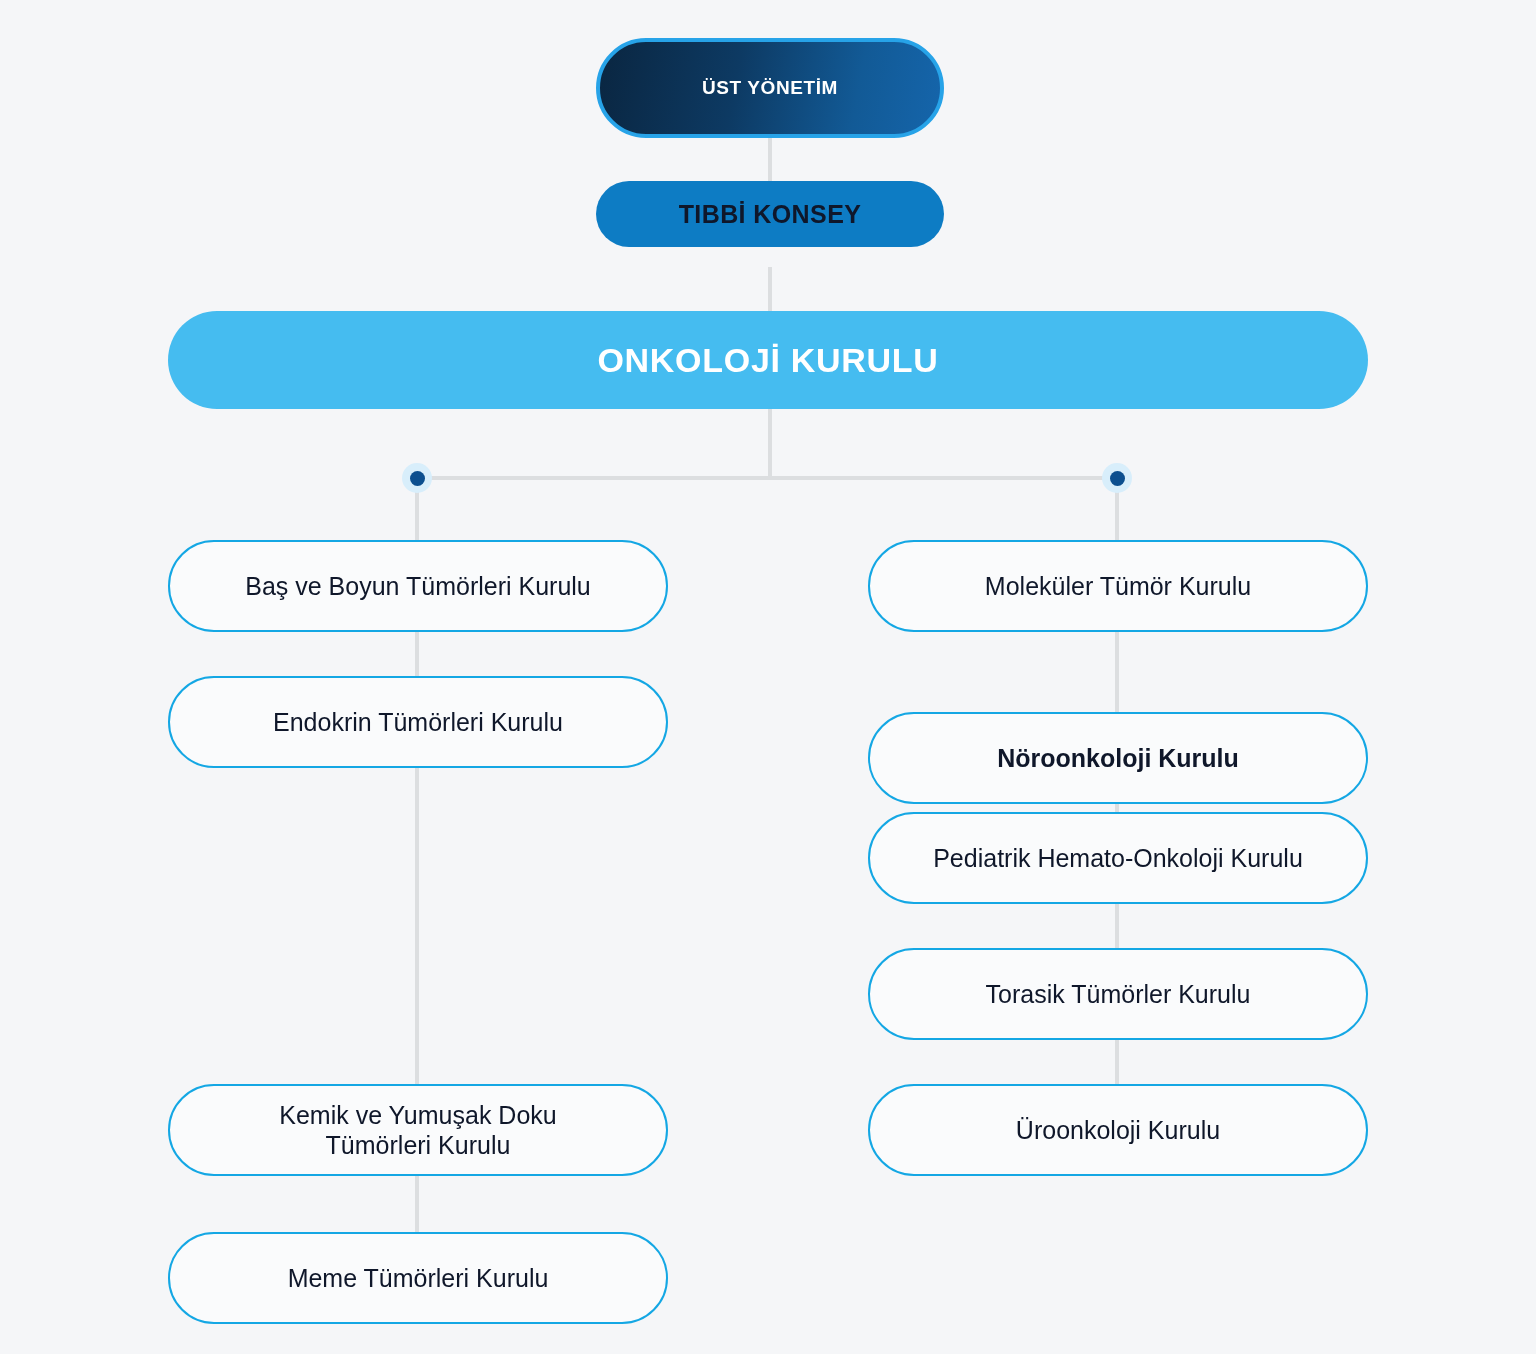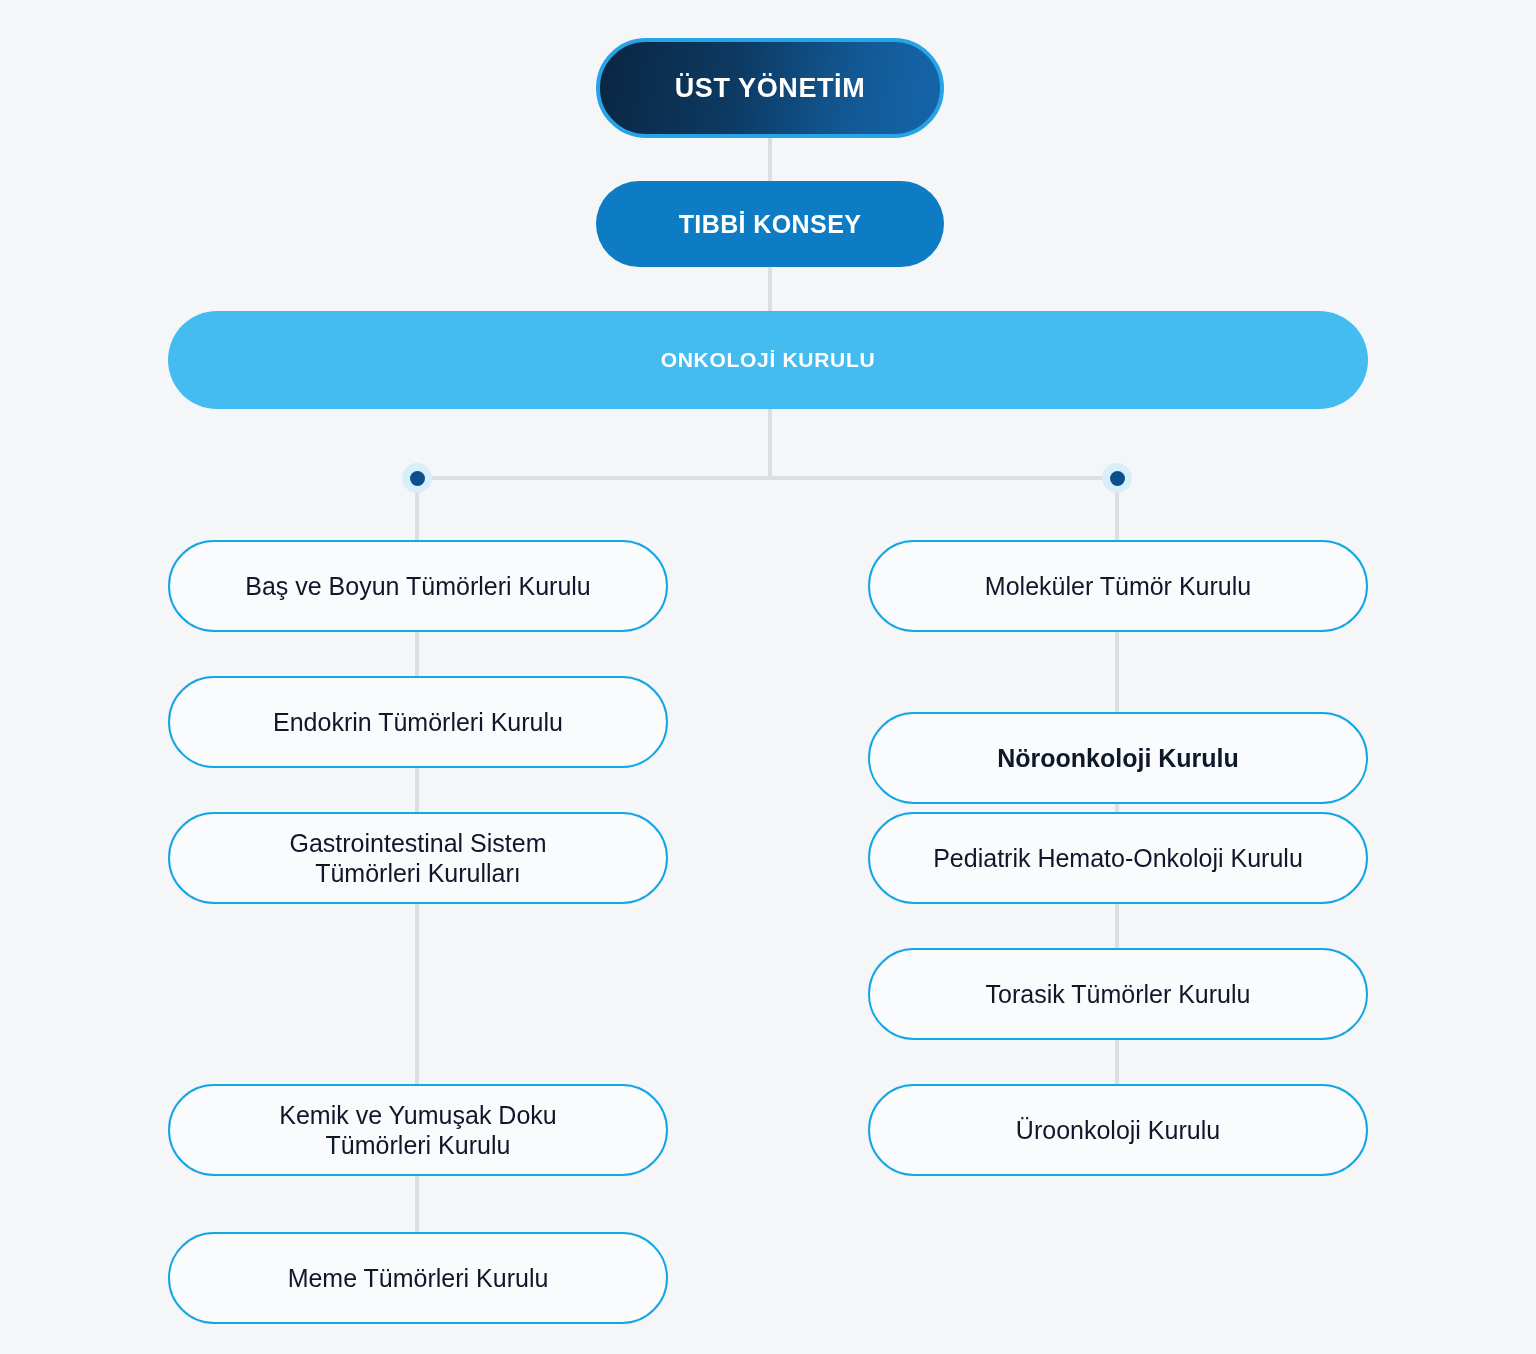--- a/index.html
+++ b/index.html
@@ -62,47 +62,47 @@
 
   .node-top {
     left: 596px;
     top: 38px;
     width: 348px;
     height: 100px;
     border-radius: 50px;
     background: linear-gradient(100deg, #0a2641 0%, #0d3a63 40%, #125a96 75%, #1565ab 100%);
     border: 4px solid #27a3e8;
     color: #ffffff;
-    font-size: 27px;
+    font-size: 19px;
     font-weight: bold;
     letter-spacing: 0.6px;
   }
 
   .node-council {
     left: 596px;
     top: 181px;
     width: 348px;
-    height: 86px;
+    height: 66px;
     border-radius: 43px;
     background: #0d7cc4;
-    color: #ffffff;
+    color: #0f172a;
     font-size: 25px;
     font-weight: bold;
     letter-spacing: 0.4px;
   }
 
   .node-board {
     left: 168px;
     top: 311px;
     width: 1200px;
     height: 98px;
     border-radius: 49px;
     background: #45bcf0;
     color: #ffffff;
-    font-size: 21px;
+    font-size: 34px;
     font-weight: bold;
     letter-spacing: 0.7px;
   }
 
   
   .leaf {
     position: absolute;
     box-sizing: border-box;
     width: 500px;
     height: 92px;
@@ -150,23 +150,20 @@
   <div class="node node-board">
     <span>ONKOLOJİ KURULU</span>
   </div>
 
   <div class="leaf" style="left:168px; top:540px;">
     <span class="lbl">Baş ve Boyun Tümörleri Kurulu</span>
   </div>
   <div class="leaf" style="left:168px; top:676px;">
     <span class="lbl">Endokrin Tümörleri Kurulu</span>
   </div>
-  <div class="leaf" style="left:168px; top:812px;">
-    <span class="lbl">Gastrointestinal Sistem<br>Tümörleri Kurulları</span>
-  </div>
   <div class="leaf" style="left:168px; top:1084px;">
     <span class="lbl">Kemik ve Yumuşak Doku<br>Tümörleri Kurulu</span>
   </div>
   <div class="leaf" style="left:168px; top:1220px;margin-top:12px;">
     <span class="lbl">Meme Tümörleri Kurulu</span>
   </div>
 
   <div class="leaf" style="left:868px; top:540px;">
     <span class="lbl">Moleküler Tümör Kurulu</span>
   </div>

